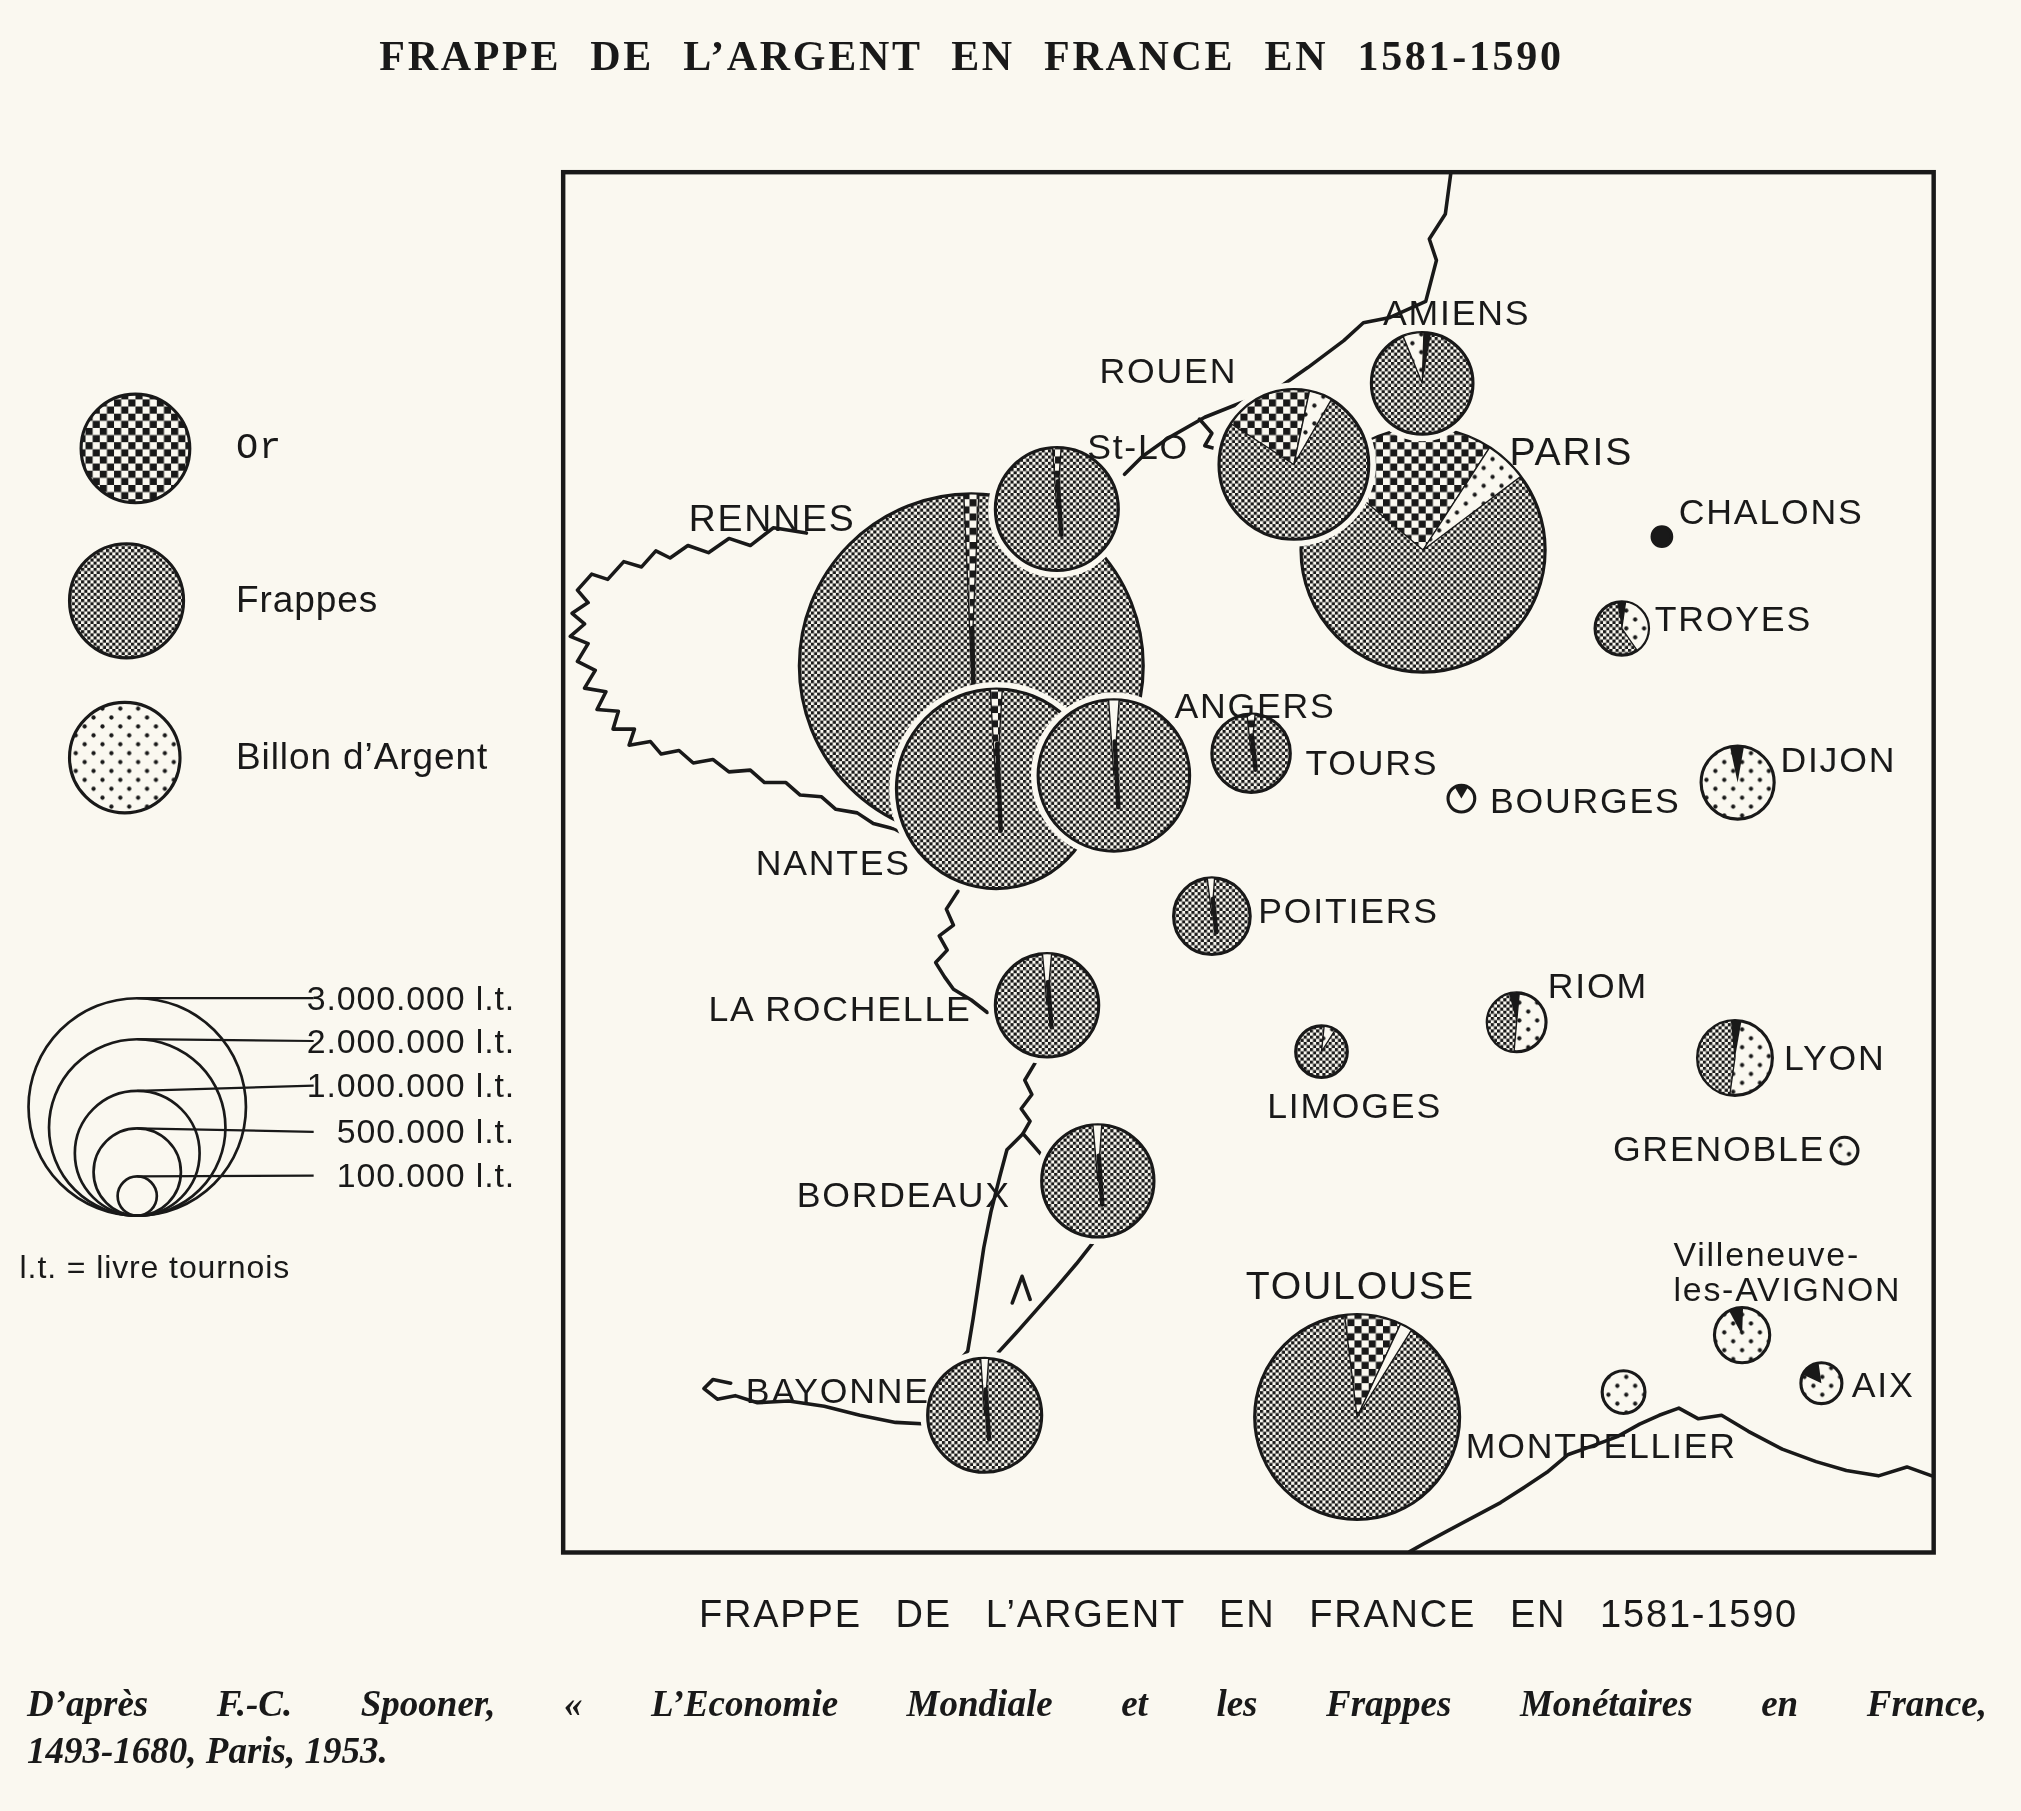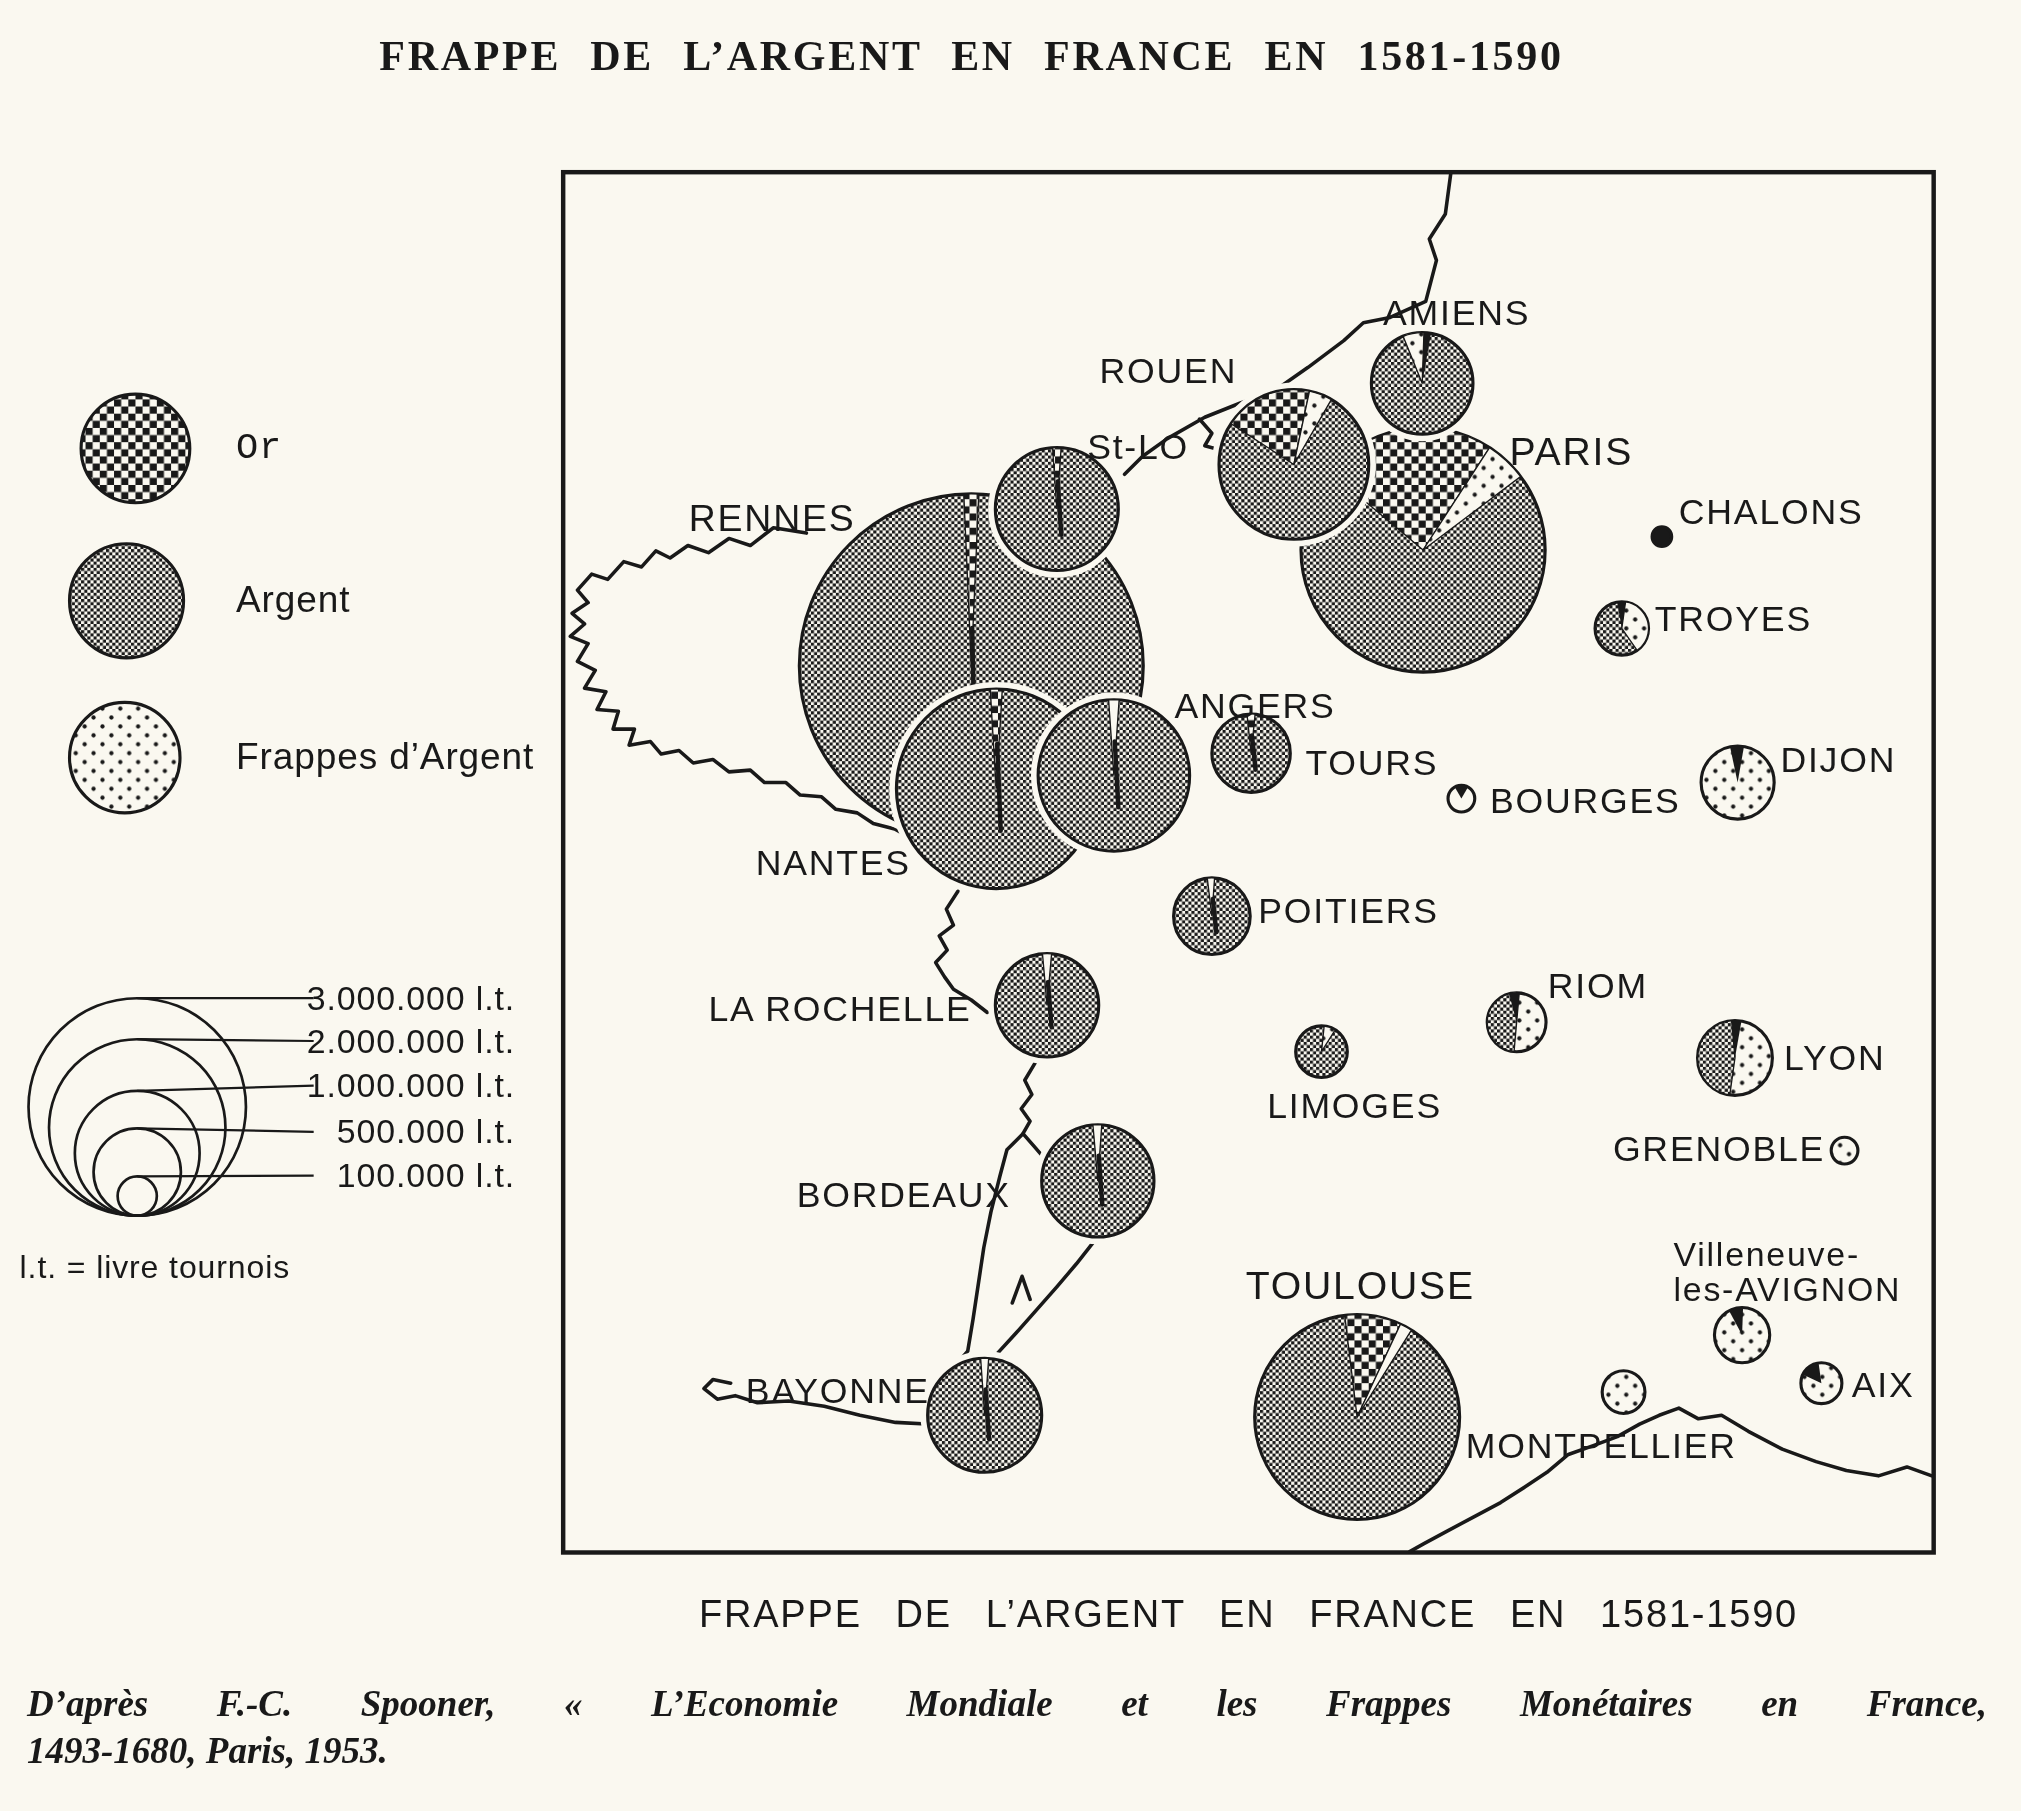--- a/index.html
+++ b/index.html
@@ -239,22 +239,22 @@
     <text x="1878" y="1460" font-size="38" letter-spacing="2" fill="#191919">les-AVIGNON</text>
     <text x="1398" y="1458" font-size="44" letter-spacing="2" fill="#191919">TOULOUSE</text>
     <text x="1645" y="1636" font-size="40" letter-spacing="2" fill="#191919">MONTPELLIER</text>
     <text x="2078" y="1568" font-size="40" letter-spacing="2" fill="#191919">AIX</text>
     <text x="837" y="1574" font-size="40" letter-spacing="2" fill="#191919">BAYONNE</text>
   </svg>
 
 <div id="title" class="abs">FRAPPE DE L’ARGENT EN FRANCE EN 1581-1590</div>
 
 <div id="legend-or-label" class="abs legend-label">Or</div>
-<div id="legend-argent-label" class="abs legend-label">Argent</div>
-<div id="legend-billon-label" class="abs legend-label">Frappes d’Argent</div>
+<div id="legend-argent-label" class="abs legend-label">Frappes</div>
+<div id="legend-billon-label" class="abs legend-label">Billon d’Argent</div>
 
 <div id="unit-note" class="abs">l.t. = livre tournois</div>
 
 <div id="map-caption" class="abs">FRAPPE DE L’ARGENT EN FRANCE EN 1581-1590</div>
 
 <div id="source-line1" class="abs source">D’après F.-C. Spooner, « L’Economie Mondiale et les Frappes Monétaires en France,</div>
 <div id="source-line2" class="abs source">1493-1680, Paris, 1953.</div>
 
 
 </body></html>

